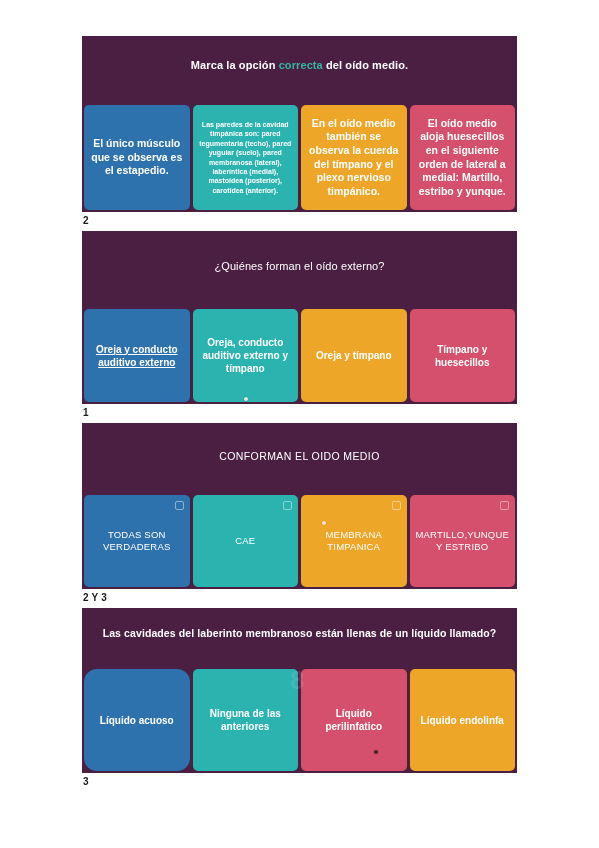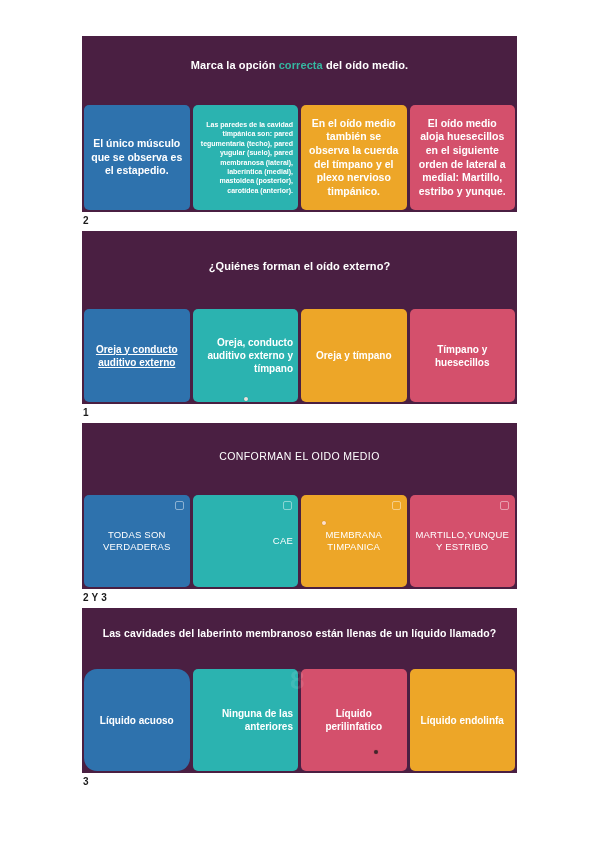--- a/index.html
+++ b/index.html
@@ -65,21 +65,21 @@
     position: relative;
     padding: 6px 5px;
     line-height: 1.3;
     overflow: hidden;
   }
   .option .otext {
     display: block;
     width: 100%;
   }
   .opt-blue   { background: #2e72ad; }
-  .opt-teal   { background: #2bb3b0; text-align: right; }
+  .opt-teal   { background: #2bb3b0; }
   .opt-orange { background: #eda628; }
   .opt-pink   { background: #d4506c; }
 
   .checkbox {
     position: absolute;
     top: 6px;
     right: 6px;
     width: 9px;
     height: 9px;
     border: 1px solid rgba(255,255,255,0.45);
@@ -109,21 +109,21 @@
     line-height: 1;
     padding: 4px 0 5px 1px;
     letter-spacing: 0.2px;
   }
 
   
   .card-1 .quiz-prompt { font-size: 11px; font-weight: 700; padding-top: 22px; }
   .card-1 .option      { font-size: 10.5px; font-weight: 600; }
   .card-1 .opt-dense   { font-size: 7px; font-weight: 600; line-height: 1.34; }
 
-  .card-2 .quiz-prompt { font-size: 11px; font-weight: 700; padding-top: 28px; }
+  .card-2 .quiz-prompt { font-size: 11px; font-weight: 400; padding-top: 28px; }
   .card-2 .option      { font-size: 10px; font-weight: 600; }
 
   .card-3 .quiz-prompt { font-size: 10.5px; font-weight: 400; padding-top: 26px; letter-spacing: 0.4px; }
   .card-3 .option      { font-size: 9.5px; font-weight: 400; letter-spacing: 0.2px; }
 
   .card-4 .quiz-prompt { font-size: 10.5px; font-weight: 600; }
   .card-4 .option      { font-size: 10px; font-weight: 600; }
 </style>
 </head>
 <body>

